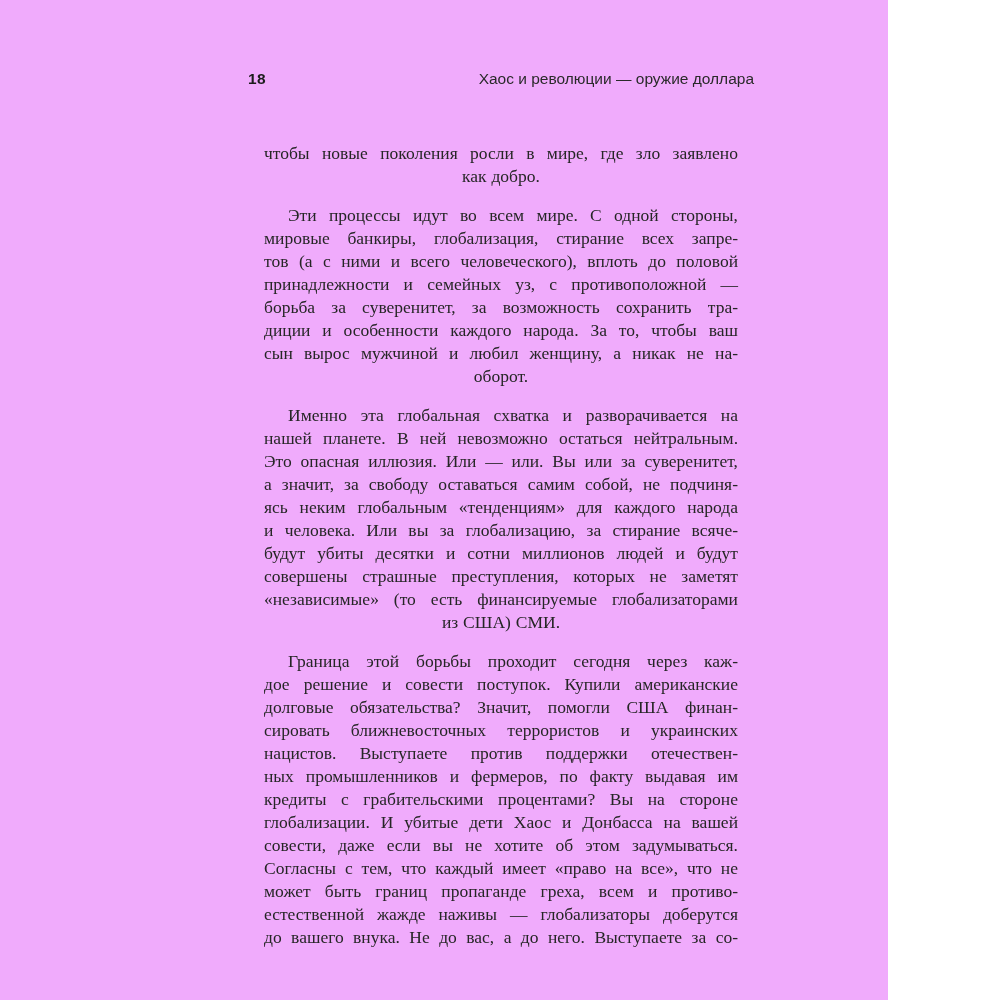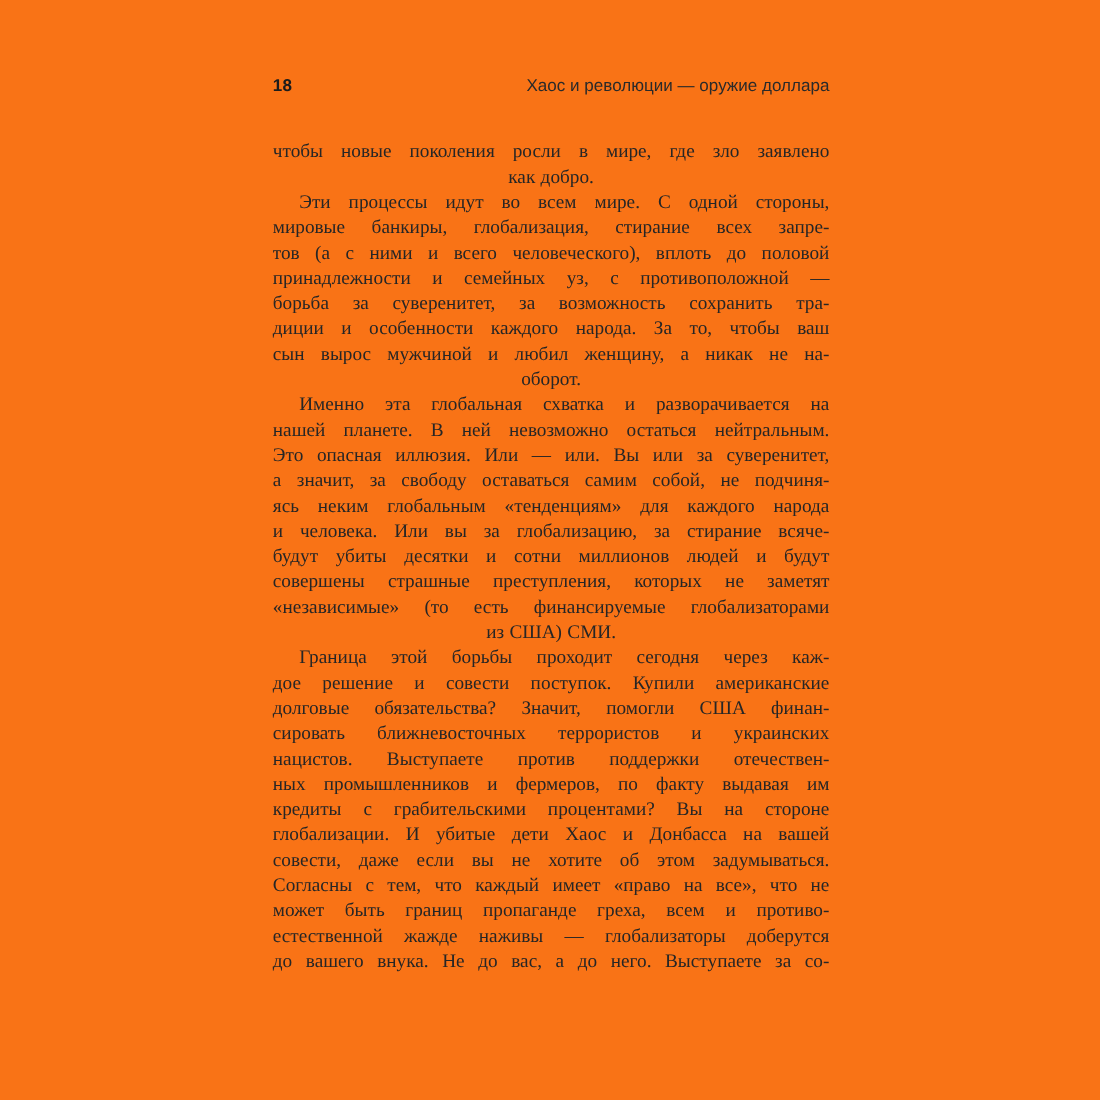--- a/index.html
+++ b/index.html
@@ -2,23 +2,23 @@
 <html lang="ru"><head>
 <meta charset="utf-8">
 <style>
   html, body {
     margin: 0;
     padding: 0;
     background: #ffffff;
   }
   .page {
     position: relative;
-    width: 1000px;
+    width: 888px;
     height: 1000px;
-    background: #f97316;
+    background: #f0abfc;
     overflow: hidden;
   }
   .page-header {
     position: absolute;
     left: 248px;
     top: 70px;
     width: 506px;
     display: flex;
     justify-content: space-between;
     align-items: baseline;
@@ -39,21 +39,21 @@
   .text-block {
     position: absolute;
     left: 248px;
     top: 126px;
     width: 506px;
     font-family: "Liberation Serif", "DejaVu Serif", serif;
     font-size: 17.5px;
     color: #262626;
   }
   .paragraph {
-    margin: 0;
+    margin: 16px;
     padding: 0;
   }
   .line {
     height: 23px;
     line-height: 23px;
     text-align: center;
     word-spacing: 0.5px;
   }
   .line.just {
     text-align: justify;

